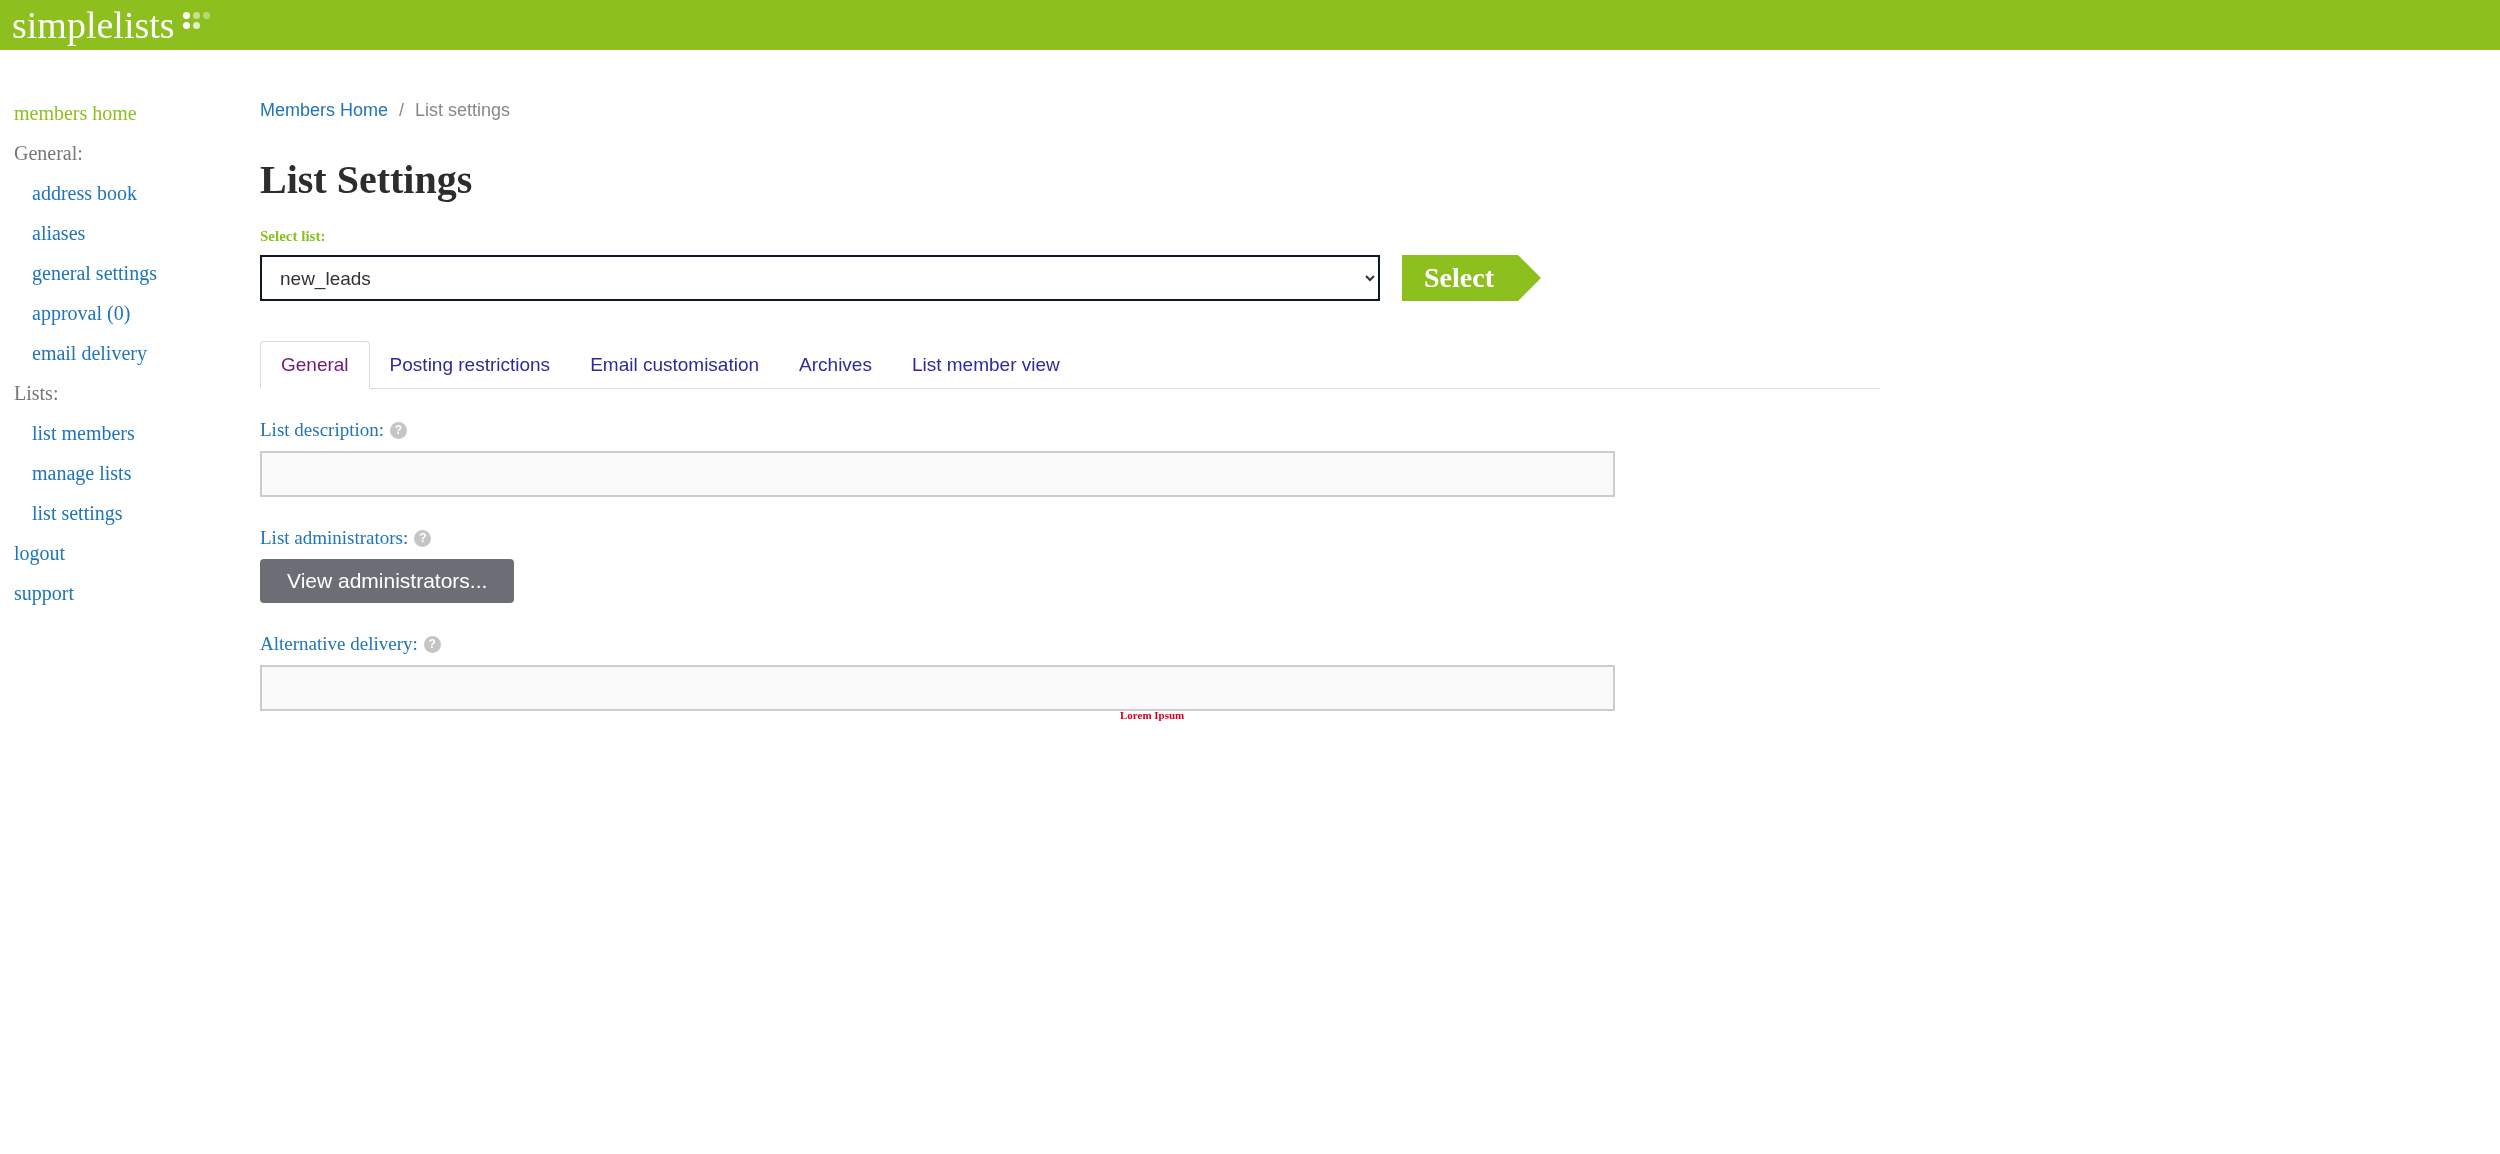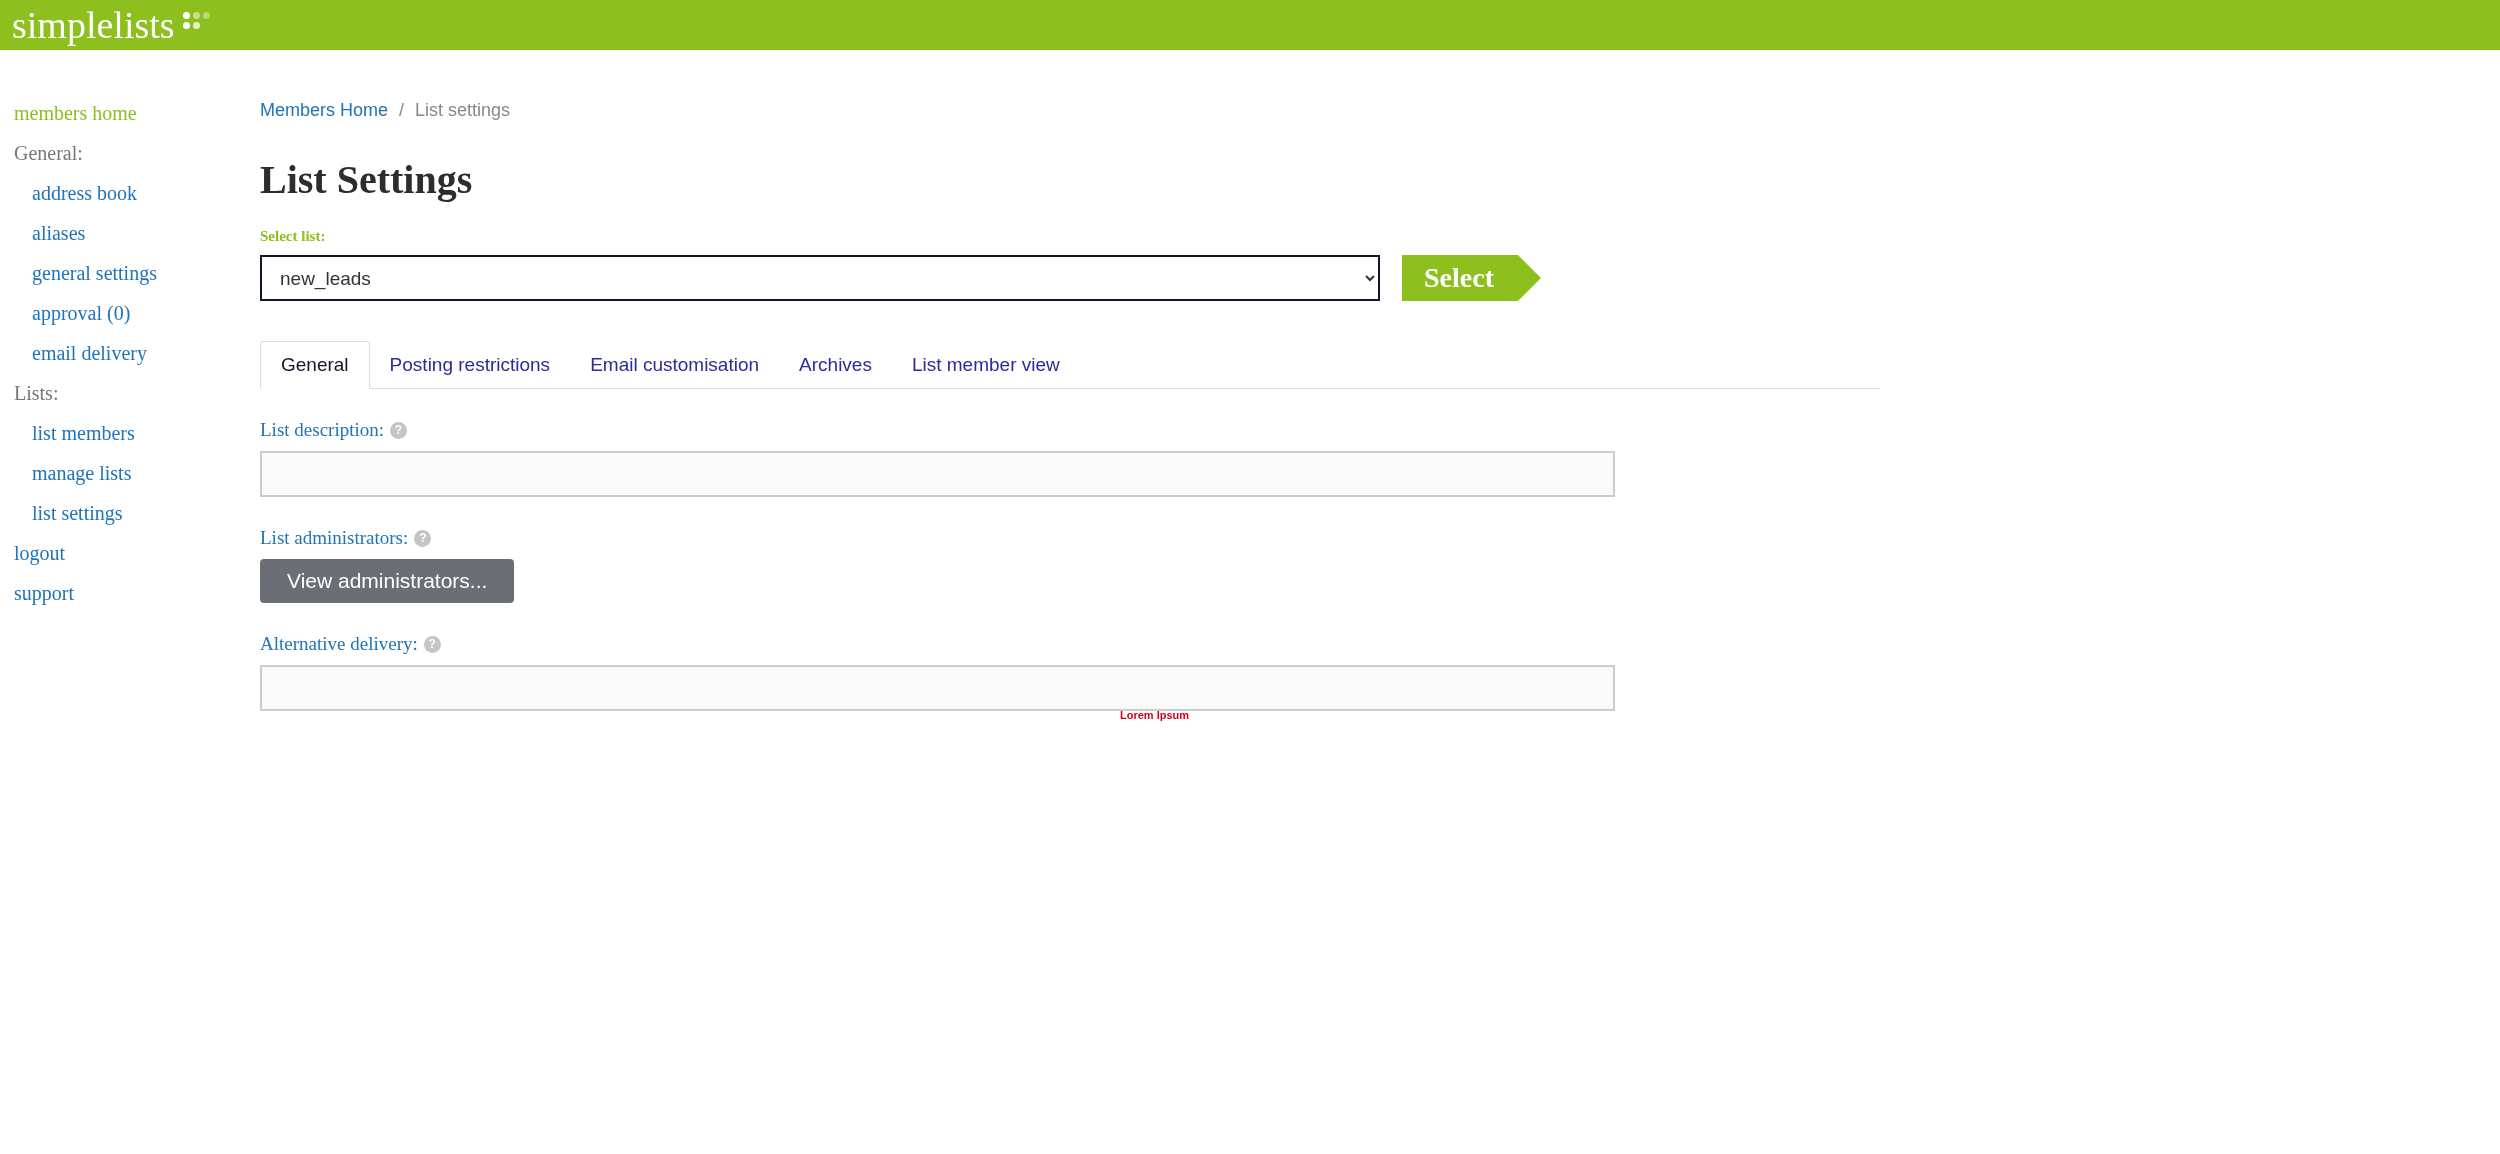--- a/index.html
+++ b/index.html
@@ -156,21 +156,21 @@
       font-family: Arial, Helvetica, sans-serif;
       font-size: 19px;
       padding: 12px 20px;
       cursor: pointer;
       color: #2e2a99;
       background: transparent;
       border: none;
       position: relative;
     }
     .tab.active {
-      color: #0f172a;
+      color: #701a75;
       border: 1px solid #ddd;
       border-bottom: 1px solid #fff;
       border-radius: 4px 4px 0 0;
       margin-bottom: -1px;
       background: #fff;
     }
     .form-label {
       color: #2174B8;
       font-family: Georgia, serif;
       font-size: 19px;
@@ -211,21 +211,21 @@
       border: none;
       font-family: Arial, Helvetica, sans-serif;
       font-size: 21px;
       padding: 10px 27px;
       border-radius: 4px;
       cursor: pointer;
       margin-bottom: 30px;
     }
     .watermark {
       position: absolute;
-      font-family: Liberation Sans, sans-serif;
+      font-family: Liberation Serif, serif;
       font-size: 11px;
       color: #d00020;
       font-weight: bold;
       left: 1120px;
       top: 709px;
       pointer-events: none;
     }
   </style>
 </head>
 <body>

